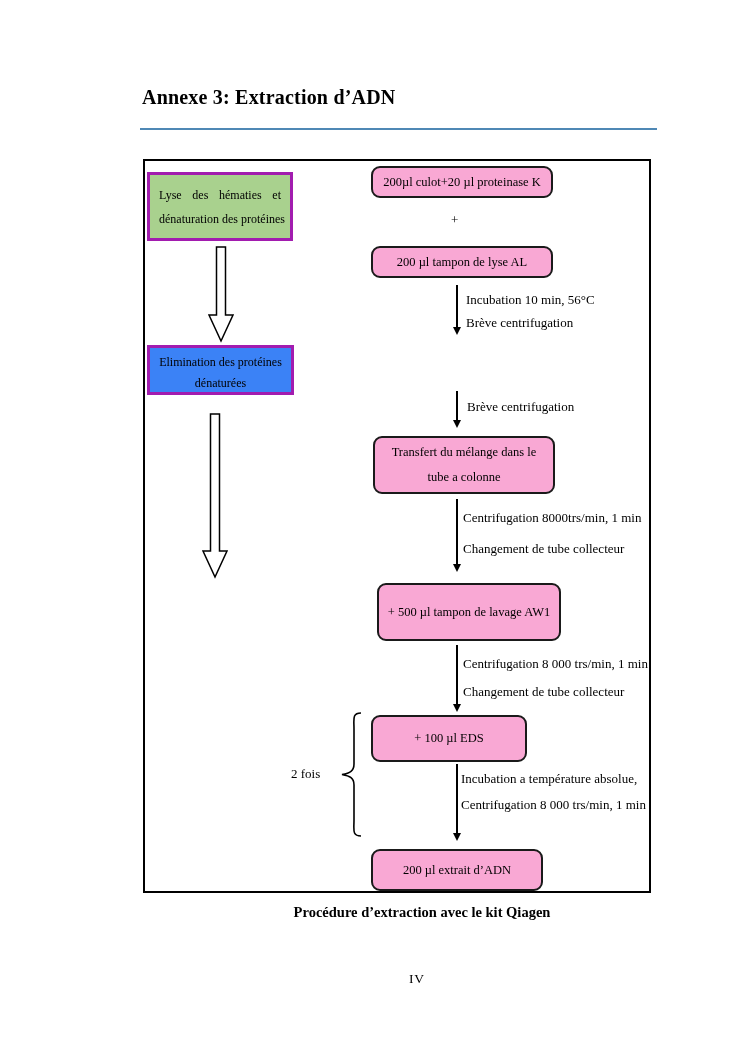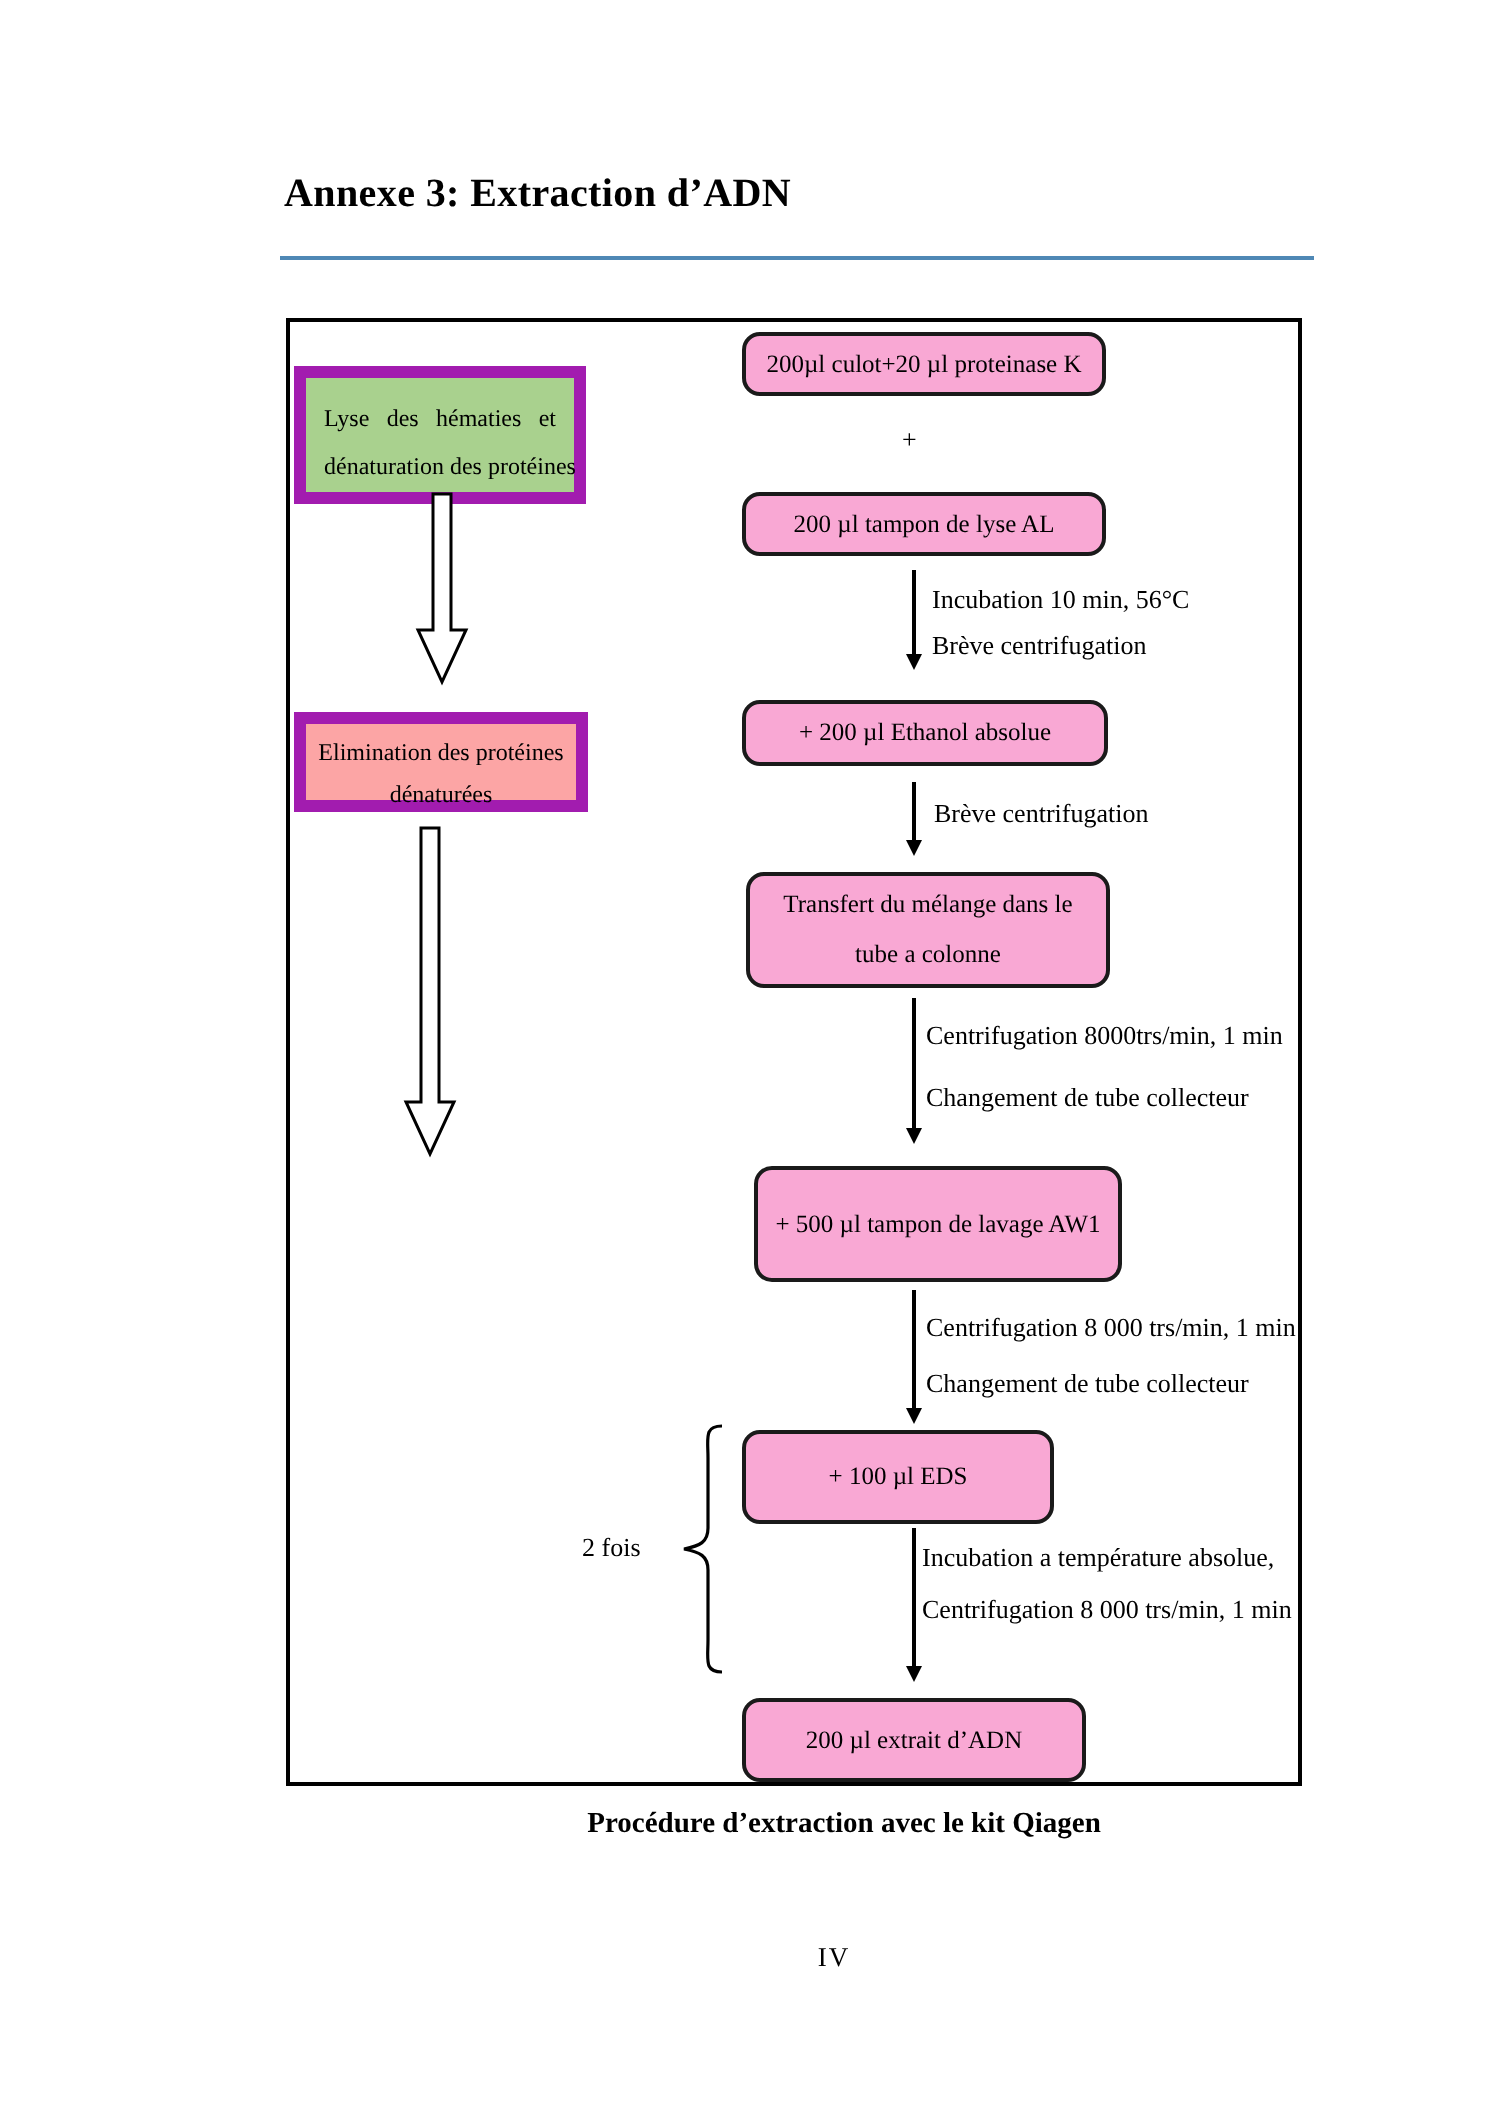--- a/index.html
+++ b/index.html
@@ -6,25 +6,25 @@
   .page{
     position:relative;width:744px;height:1053px;background:#ffffff;
     font-family:"Liberation Serif",serif;color:#000;overflow:hidden;
   }
   .abs{position:absolute;}
   .page-title{left:142px;top:86px;font-size:20px;font-weight:bold;letter-spacing:.2px;}
   .title-rule{left:140px;top:128px;width:517px;height:2px;background:#4f88b5;}
   .frame{left:143px;top:159px;width:508px;height:734px;border:2px solid #000;box-sizing:border-box;background:#fff;}
 
   
-  .stage{box-sizing:border-box;border:6px solid #a21caf;font-size:12px;margin-top:11px;}
+  .stage{box-sizing:border-box;border:3px solid #a21caf;font-size:12px;}
   .stage .ln{display:block;white-space:nowrap;}
   .stage1{left:147px;top:172px;width:146px;height:69px;background:#a9d18e;padding:8px 9px 0;line-height:24px;}
   .stage1 .ln1{text-align:justify;text-align-last:justify;}
-  .stage2{left:147px;top:345px;width:147px;height:50px;background:#fca5a5;text-align:center;padding-top:4px;line-height:21px;}
+  .stage2{left:147px;top:345px;width:147px;height:50px;background:#3b82f6;text-align:center;padding-top:4px;line-height:21px;}
   .stage3{left:147px;top:588px;width:145px;height:58px;background:#c6e0b4;text-align:center;padding-top:9px;font-size:12.5px;}
 
   
   .blockarrow{line-height:0;}
 
   
   .rbox{
     position:absolute;border:2px solid #1a1a1a;border-radius:9px;background:#f9a8d4;
     display:flex;flex-direction:column;justify-content:center;
     font-size:12.5px;box-sizing:border-box;text-align:center;
@@ -109,23 +109,20 @@
 
   <div class="varrow a1">
       <div class="shaft"></div>
       <div class="head"></div>
     </div>
   <div class="steplbl s1">
     <span class="ln">Incubation 10 min, 56°C</span>
     <span class="ln">Brève centrifugation</span>
   </div>
 
-  <div class="rbox rboxC">
-    <span class="ln">+ 200 µl Ethanol absolue</span>
-  </div>
 
   <div class="varrow a2">
       <div class="shaft"></div>
       <div class="head"></div>
     </div>
   <div class="steplbl s2">
     <span class="ln">Brève centrifugation</span>
   </div>
 
   <div class="rbox rboxD">

